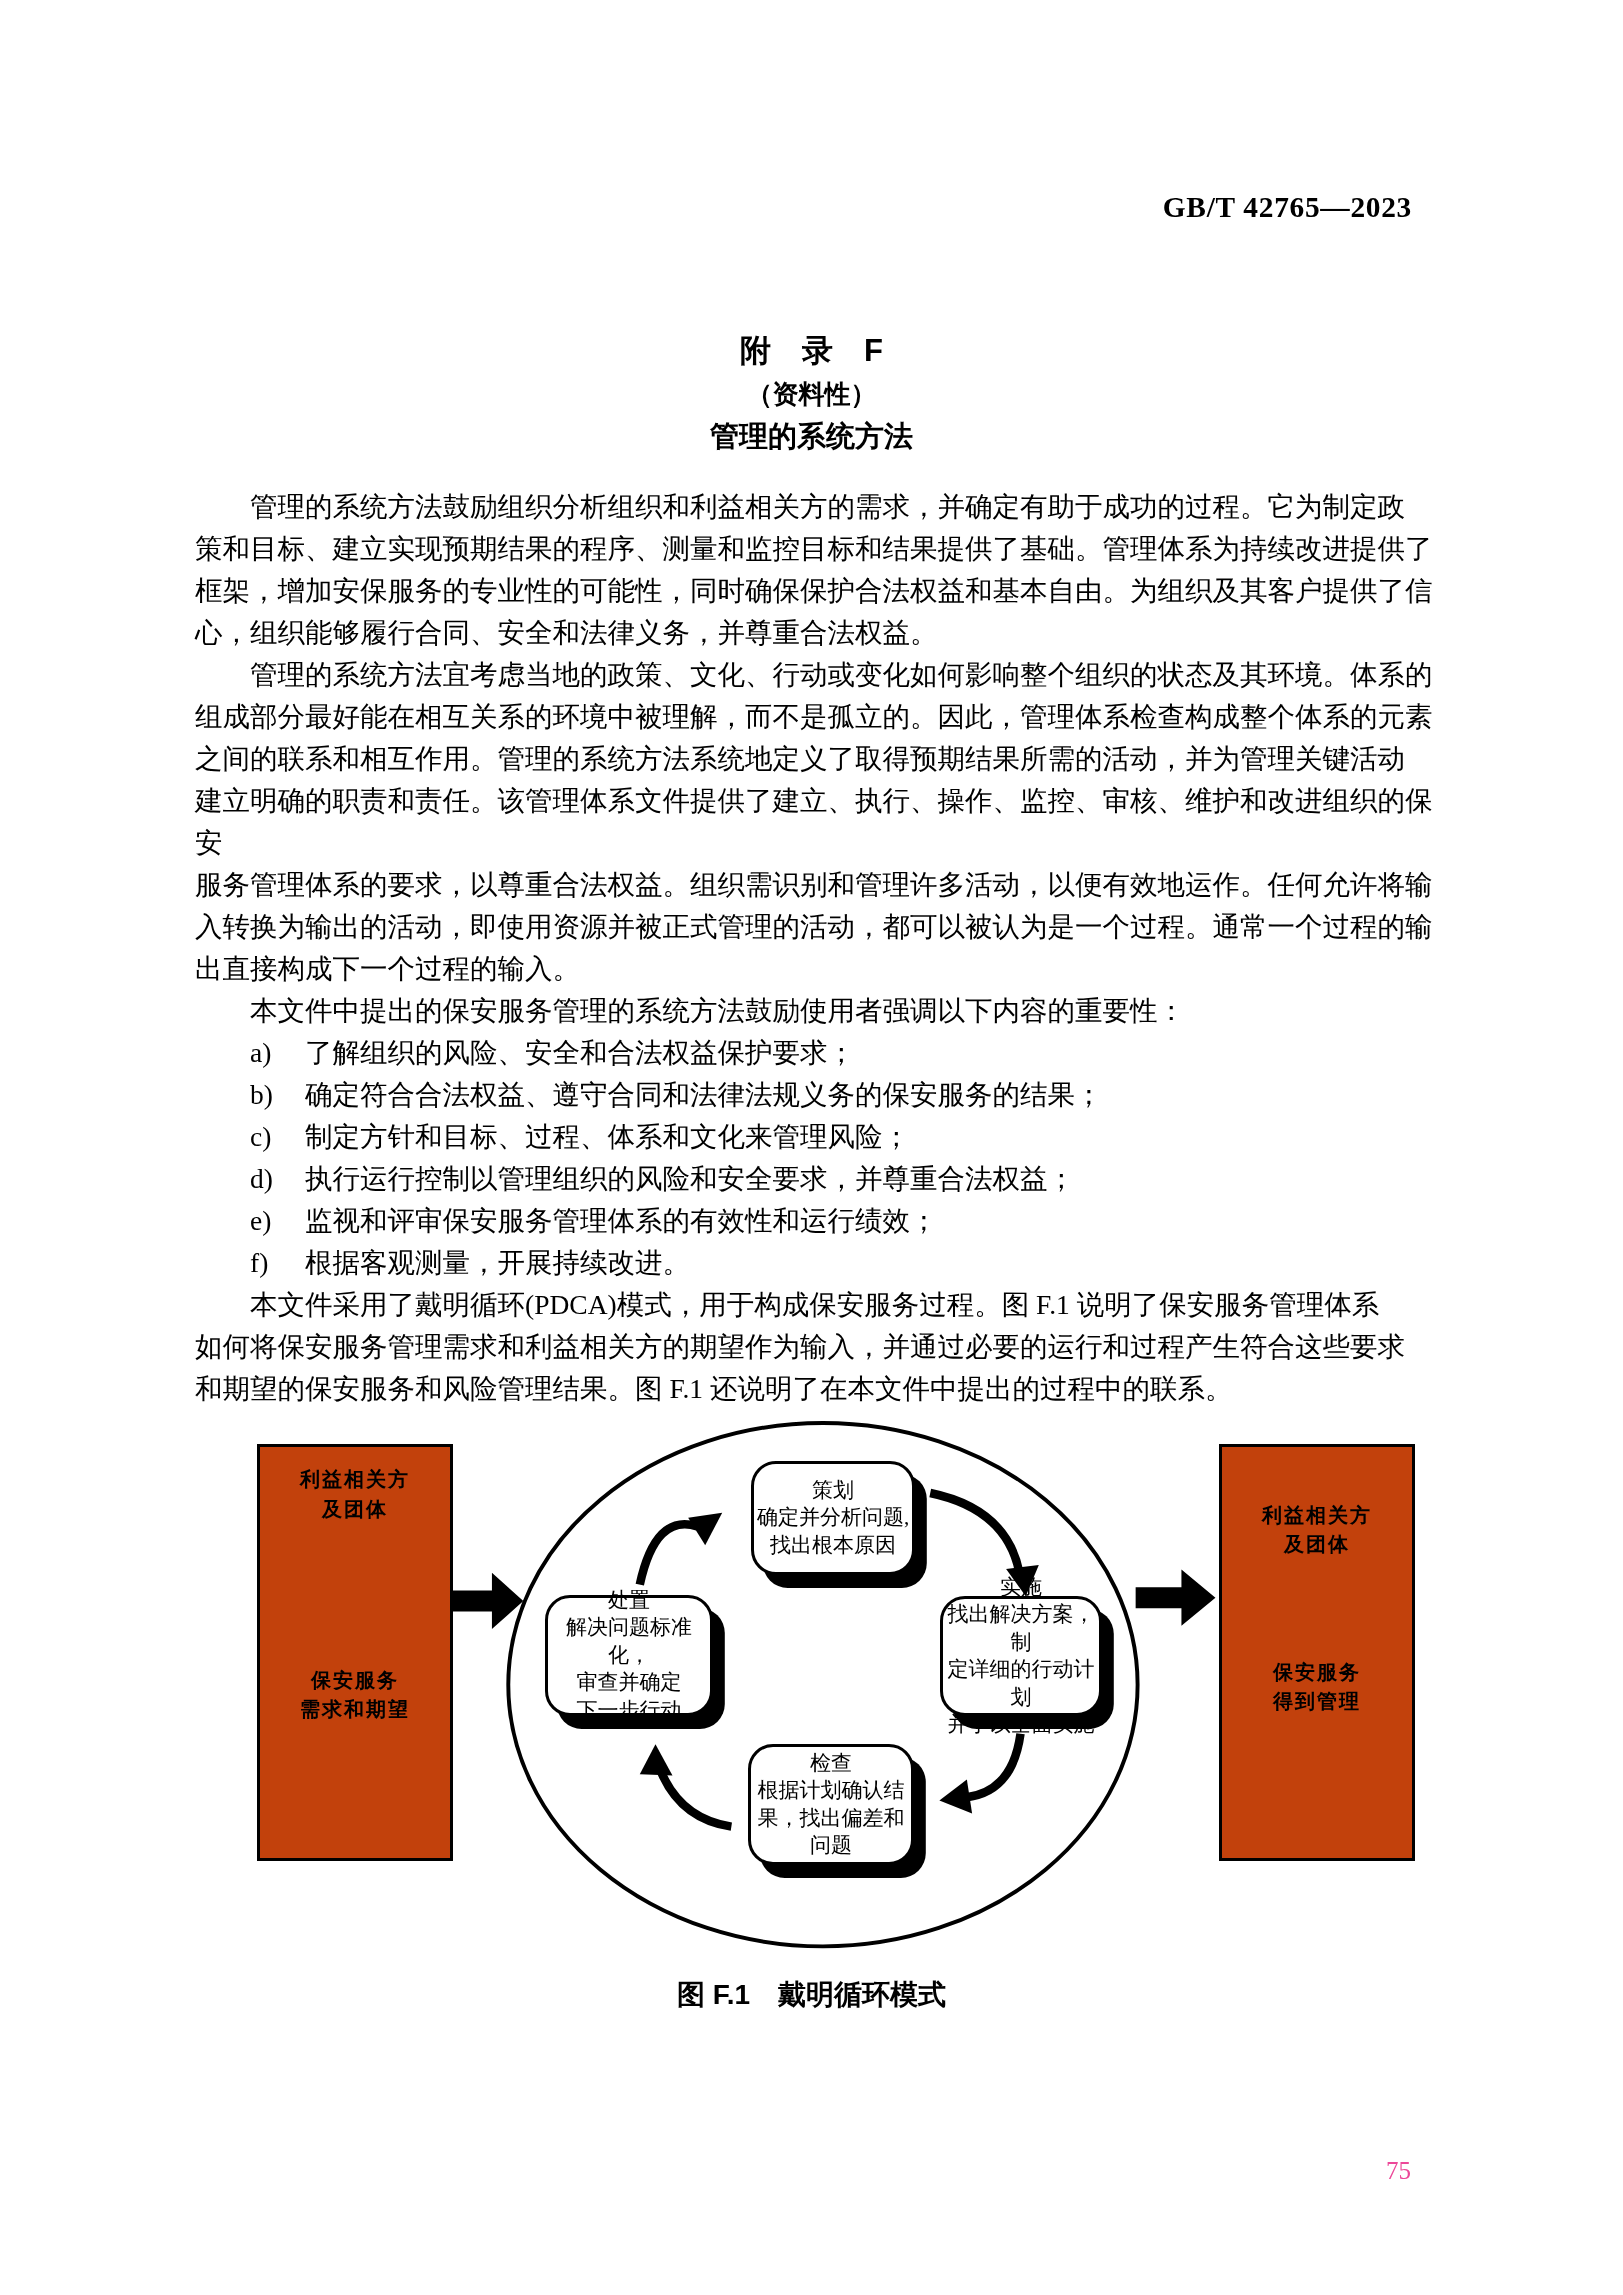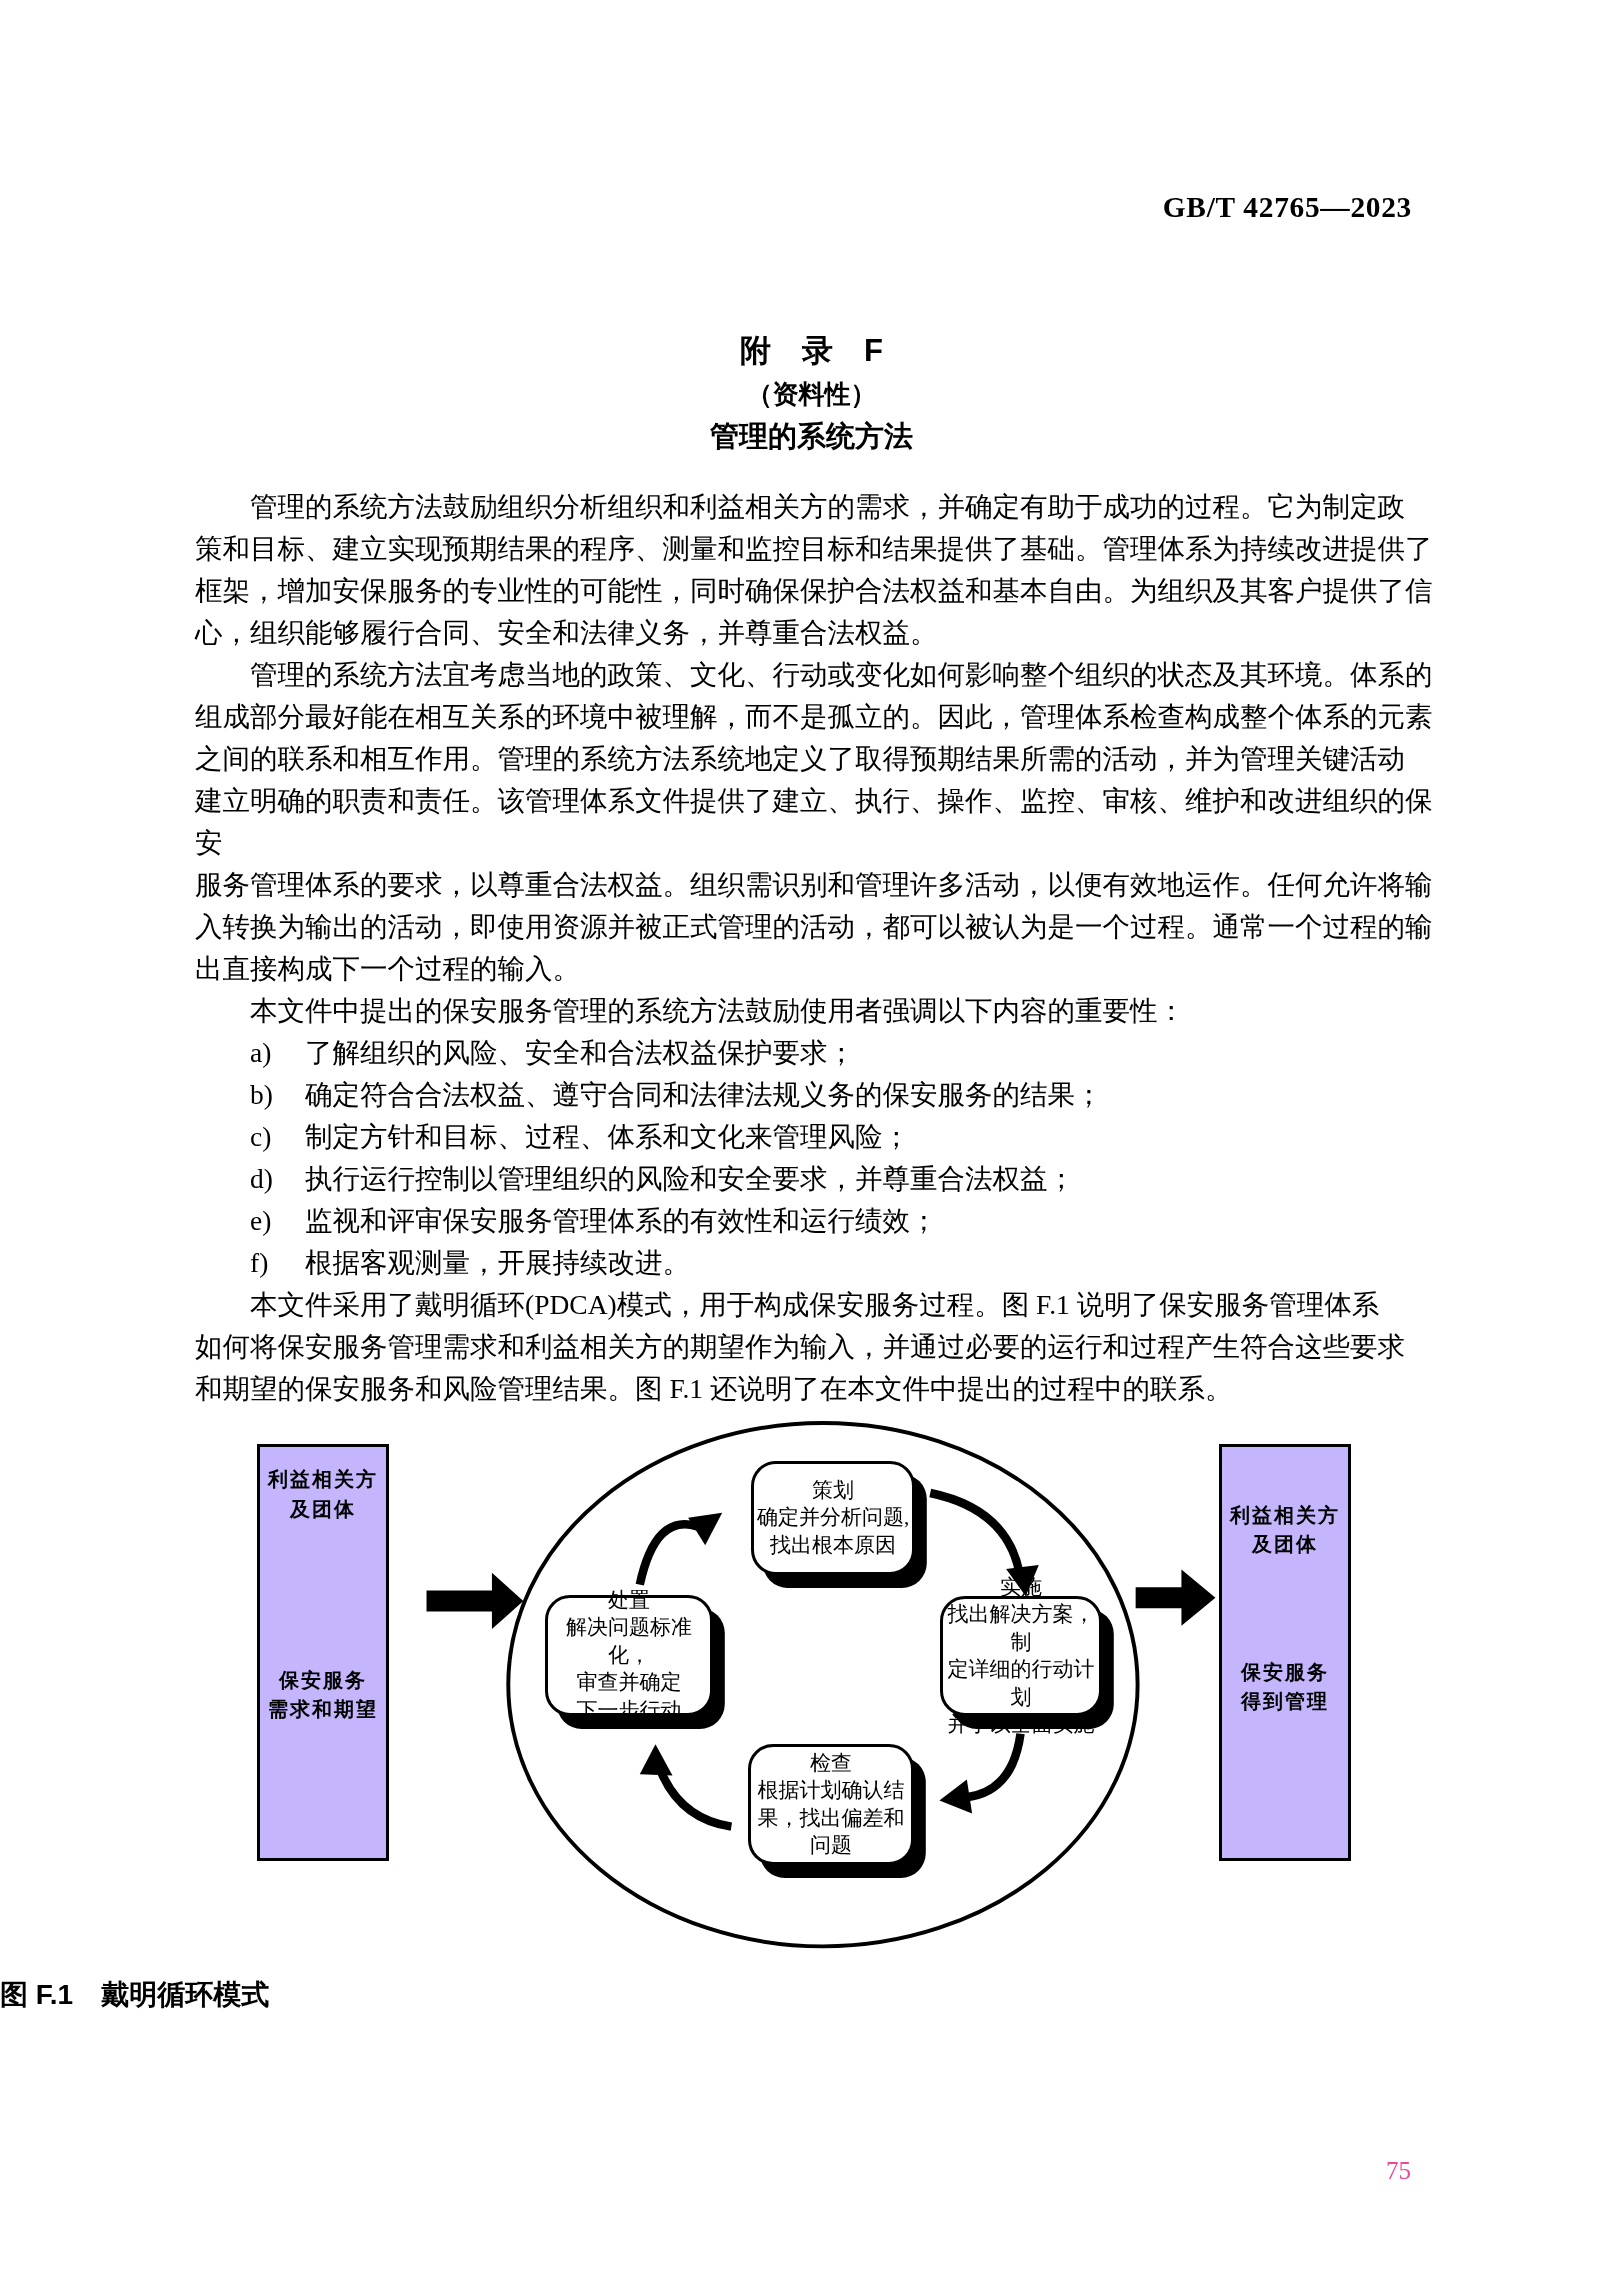--- a/index.html
+++ b/index.html
@@ -32,22 +32,22 @@
     font-size:27.5px;line-height:42px;
   }
   .para .line:first-child{text-indent:55px;}
   .para-line{text-indent:55px;}
   .list-item{padding-left:55px;line-height:42px;}
   .li-marker{display:inline-block;width:55px;}
   
   .figure{position:absolute;top:1400px;left:0;width:1623px;height:589px;}
   .figure svg{position:absolute;top:0;left:0;}
   .side-box{
-    position:absolute;width:132px;height:417px;
-    border:3.3px solid #000;background:#c4b5fd;box-sizing:border-box;
+    position:absolute;width:196px;height:417px;
+    border:3.3px solid #000;background:#c2410c;box-sizing:border-box;
     text-align:center;
     font-size:20px;font-weight:bold;letter-spacing:2px;line-height:29.4px;
   }
   .side-box.left{left:257px;top:44px;}
   .side-box.right{left:1219px;top:44px;}
   .side-top-left{padding-top:18.3px;}
   .side-top-right{padding-top:54px;}
   .side-bottom{position:absolute;left:0;width:100%;}
   .side-box.left .side-bottom{top:219px;}
   .side-box.right .side-bottom{top:211px;}
@@ -59,21 +59,21 @@
     display:flex;flex-direction:column;justify-content:center;
     text-align:center;
     font-size:21px;font-weight:normal;line-height:27.5px;
   }
   .pdca-plan{left:751px;top:61px;width:164px;height:114px;}
   .pdca-do{left:940px;top:196px;width:162px;height:120px;}
   .pdca-check{left:748px;top:344px;width:166px;height:121px;}
   .pdca-act{left:545px;top:195px;width:168px;height:121px;}
   .figure-caption{
     position:absolute;top:1976px;left:0;width:1623px;
-    text-align:left;font-size:28px;font-weight:bold;
+    text-align:center;font-size:28px;font-weight:bold;
     font-family:"Liberation Sans","DejaVu Sans",sans-serif;
   }
   .pdca-note{
     position:absolute;top:2036px;left:195px;width:1239px;
     font-size:27.5px;line-height:42px;text-indent:55px;
   }
   .page-number{
     position:absolute;top:2157px;left:1386px;
     font-size:25px;color:#ec4899;
   }

